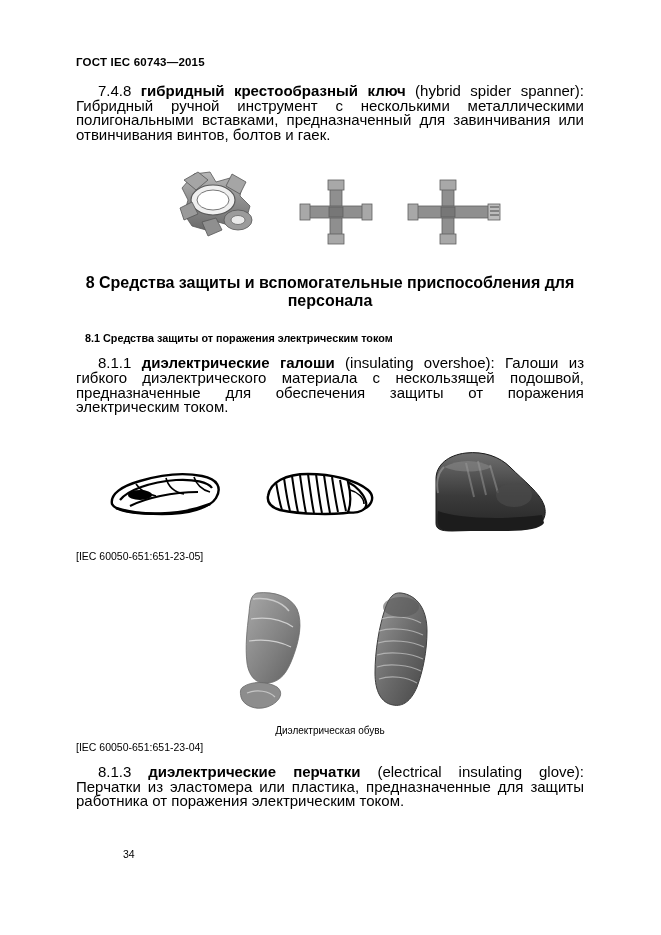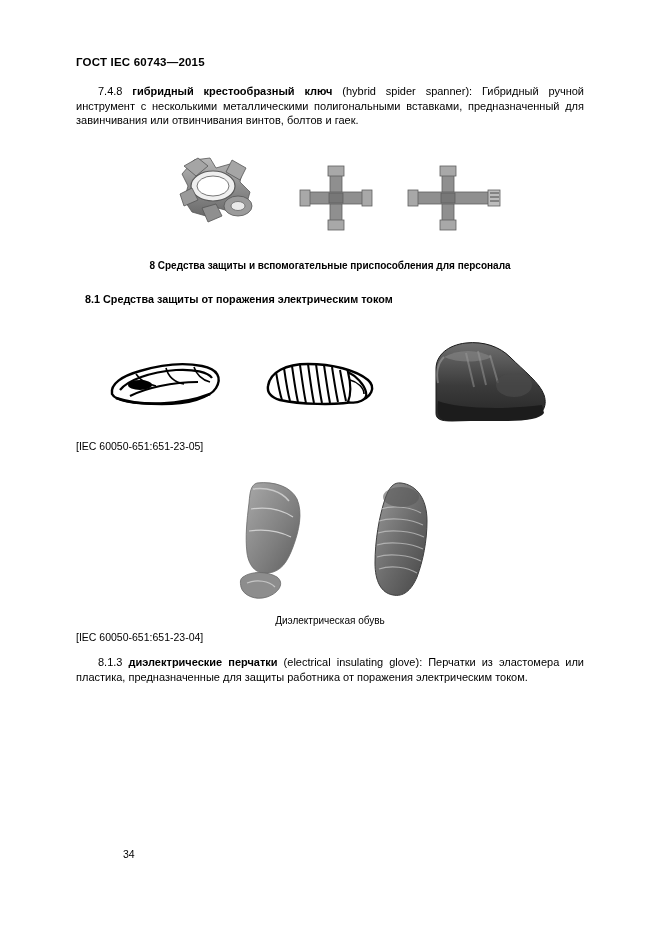--- a/index.html
+++ b/index.html
@@ -31,21 +31,21 @@
     letter-spacing: 0.2px;
   }
   .content {
     position: absolute;
     top: 84px;
     left: 76px;
     width: 508px;
   }
   p {
     margin: 0;
-    font-size: 11px;
+    font-size: 15px;
     line-height: 14.6px;
     text-align: justify;
   }
   .indent {
     text-indent: 22px;
   }
   b, .b { font-weight: bold; }
 
   .figure-row {
     display: flex;
@@ -63,21 +63,21 @@
   .art-cross {
     width: 80px;
     height: 72px;
   }
   .art-cross2 {
     width: 98px;
     height: 72px;
   }
 
   h2.sec {
-    font-size: 10px;
+    font-size: 16px;
     font-weight: bold;
     margin: 26px 0 0 0;
     text-align: center;
   }
   h3.subsec {
     font-size: 10.8px;
     font-weight: bold;
     margin: 22px 0 0 9px;
   }
   .para-gap { margin-top: 12px; }
@@ -187,20 +187,21 @@
             <line x1="86" y1="39" x2="95" y2="39" stroke="#4a4a4a" stroke-width="1"></line>
             <rect x="37" y="31" width="14" height="10" fill="#777"></rect>
           </g>
         </svg>
       </span>
     </div>
 
     <h2 class="sec">8 Средства защиты и вспомогательные приспособления для персонала</h2>
     <h3 class="subsec">8.1 Средства защиты от поражения электрическим током</h3>
 
+    <p class="indent para-gap"><span>8.1.1 </span><b>диэлектрические галоши</b><span> (insulating overshoe): Галоши из гибкого диэлектрического материала с нескользящей подошвой, предназначенные для обеспечения защиты от поражения электрическим током.</span></p>
 
     <div class="shoe-row">
       <span class="svgwrap">
         <svg width="118" height="70" viewBox="0 0 118 70">
           <g>
             <path d="M6,48 C4,38 16,30 34,25 C54,19 76,16 96,20 C112,23 116,32 110,42 C104,52 82,58 56,58 C32,58 10,56 6,48 Z" fill="#ffffff" stroke="#000" stroke-width="2.4"></path>
             <path d="M14,44 C22,34 44,26 70,24 C88,23 102,26 106,32" fill="none" stroke="#000" stroke-width="2.2"></path>
             <path d="M24,50 C40,42 66,36 92,36" fill="none" stroke="#000" stroke-width="2"></path>
             <path d="M10,52 C34,60 74,60 104,48" fill="none" stroke="#000" stroke-width="2.6"></path>
             <path d="M30,28 C34,34 40,38 50,40" fill="none" stroke="#000" stroke-width="1.6"></path>

